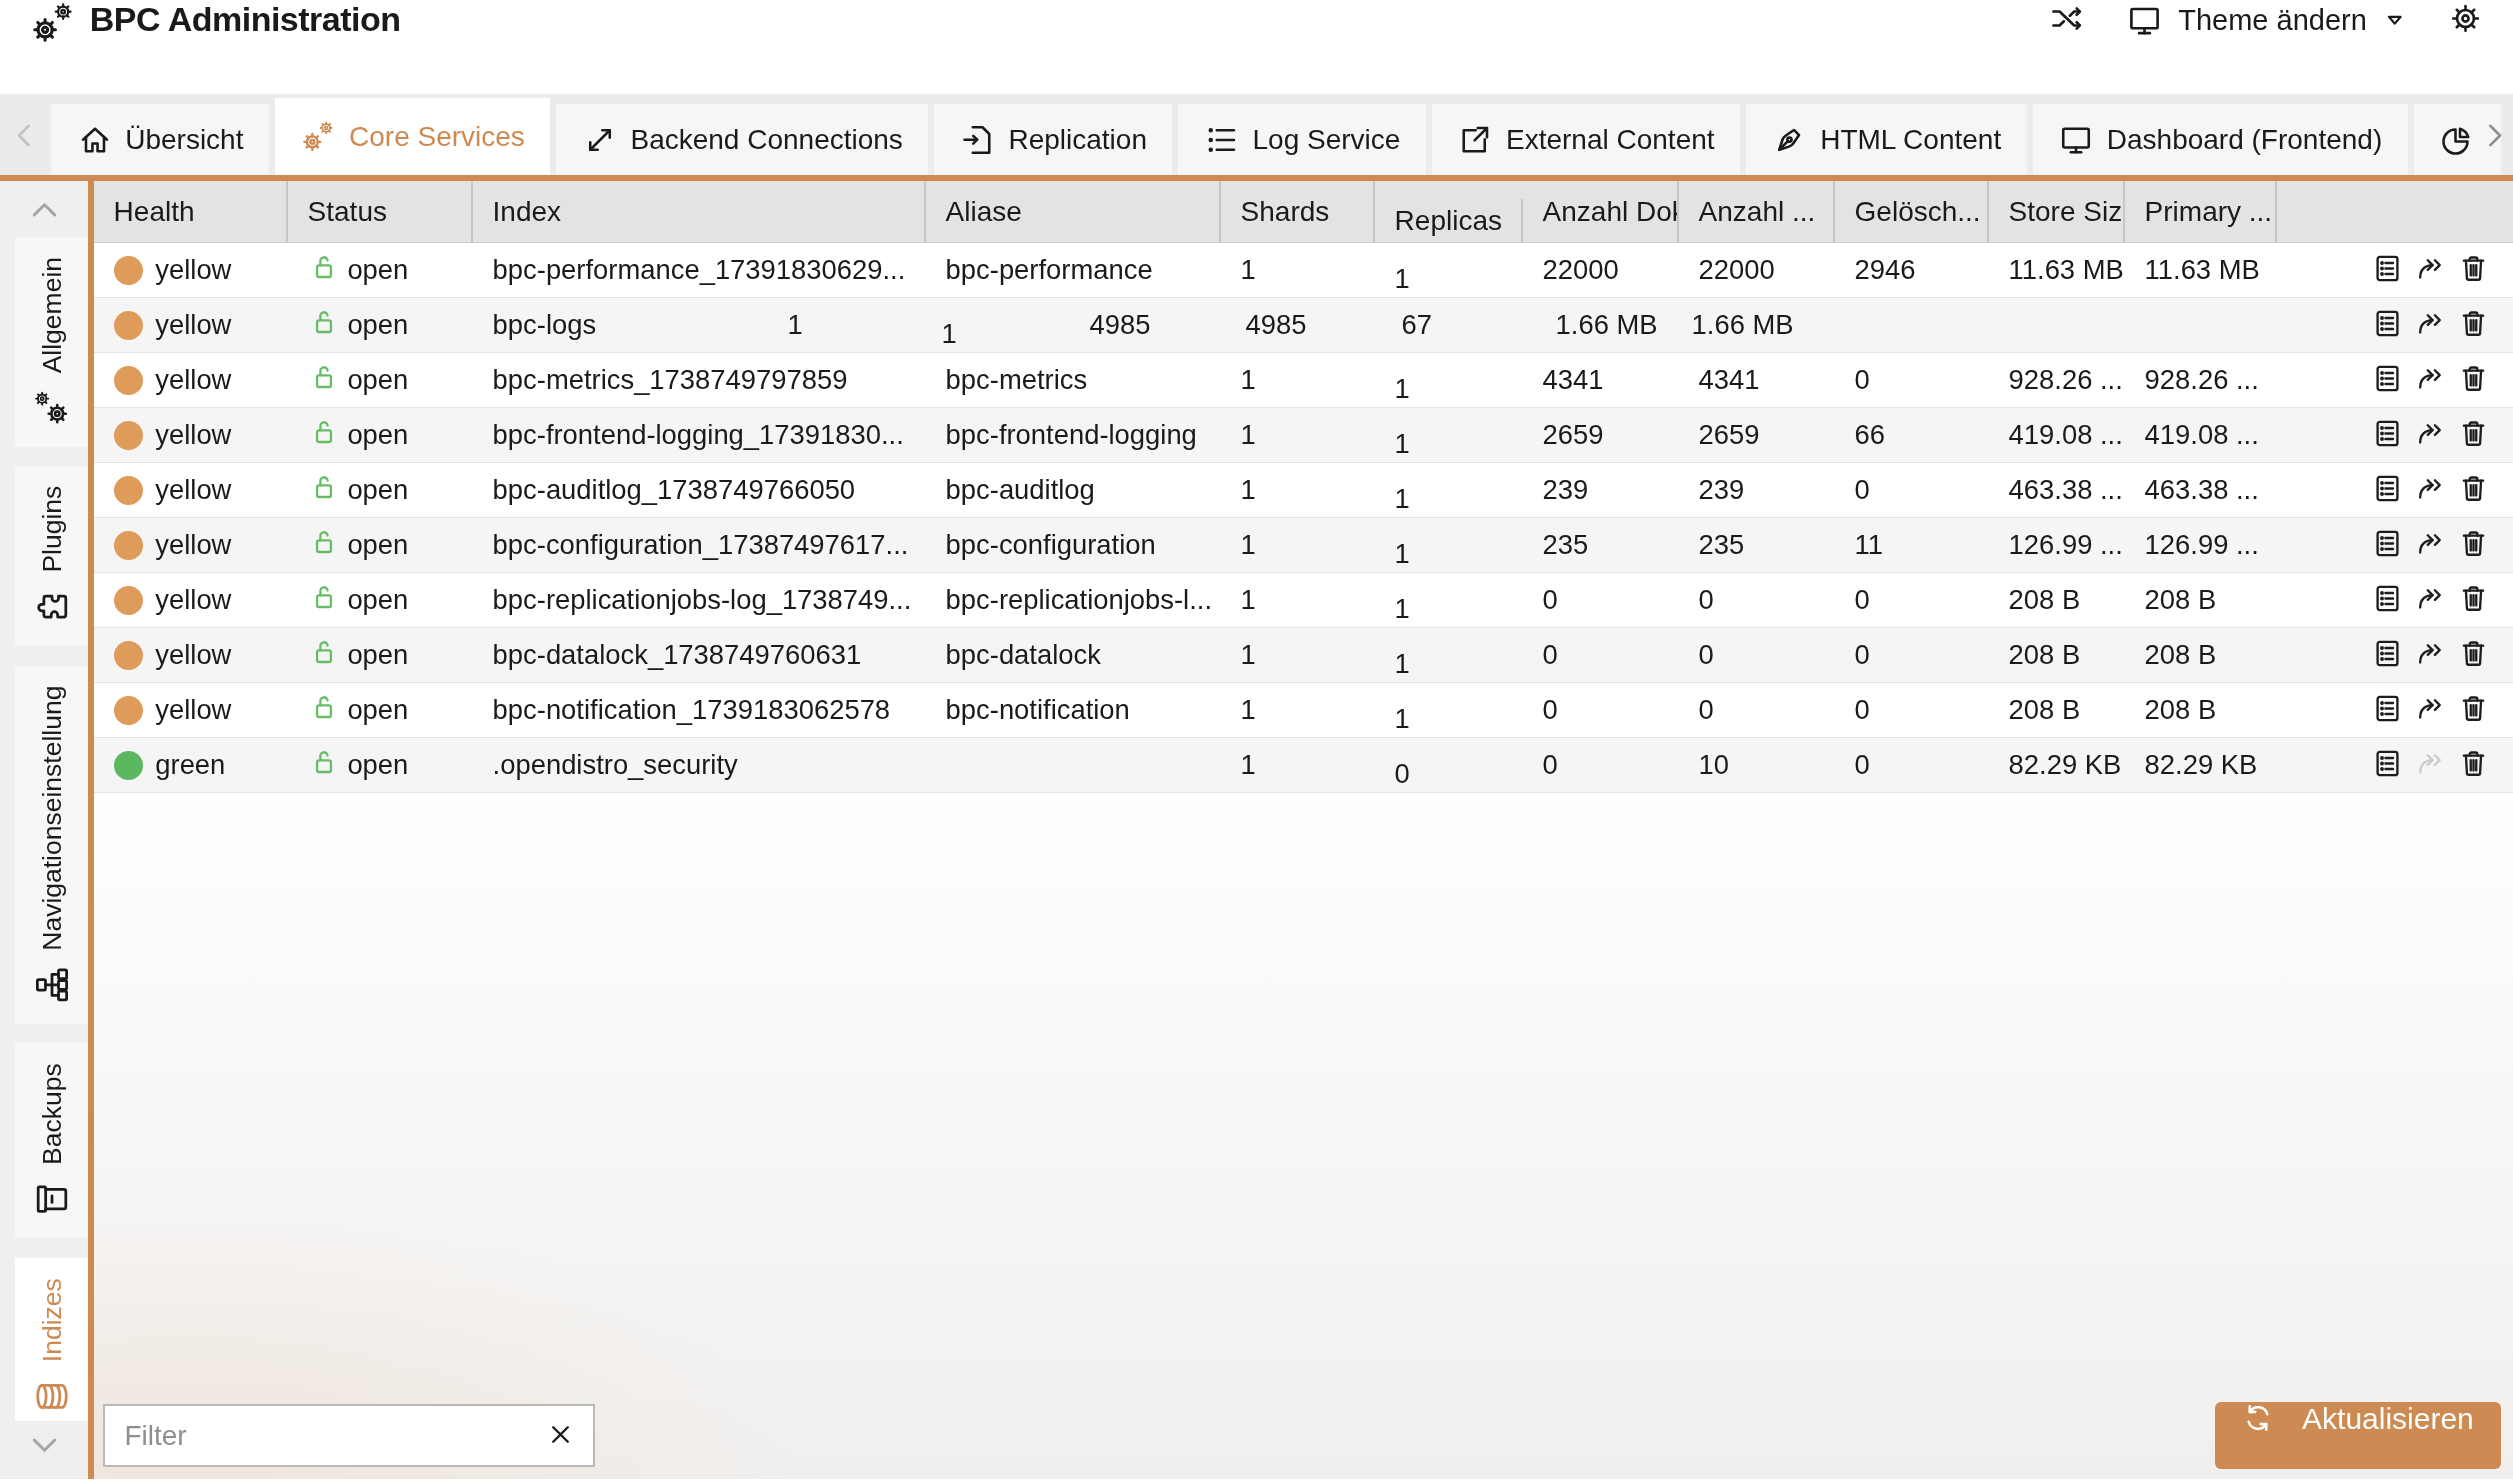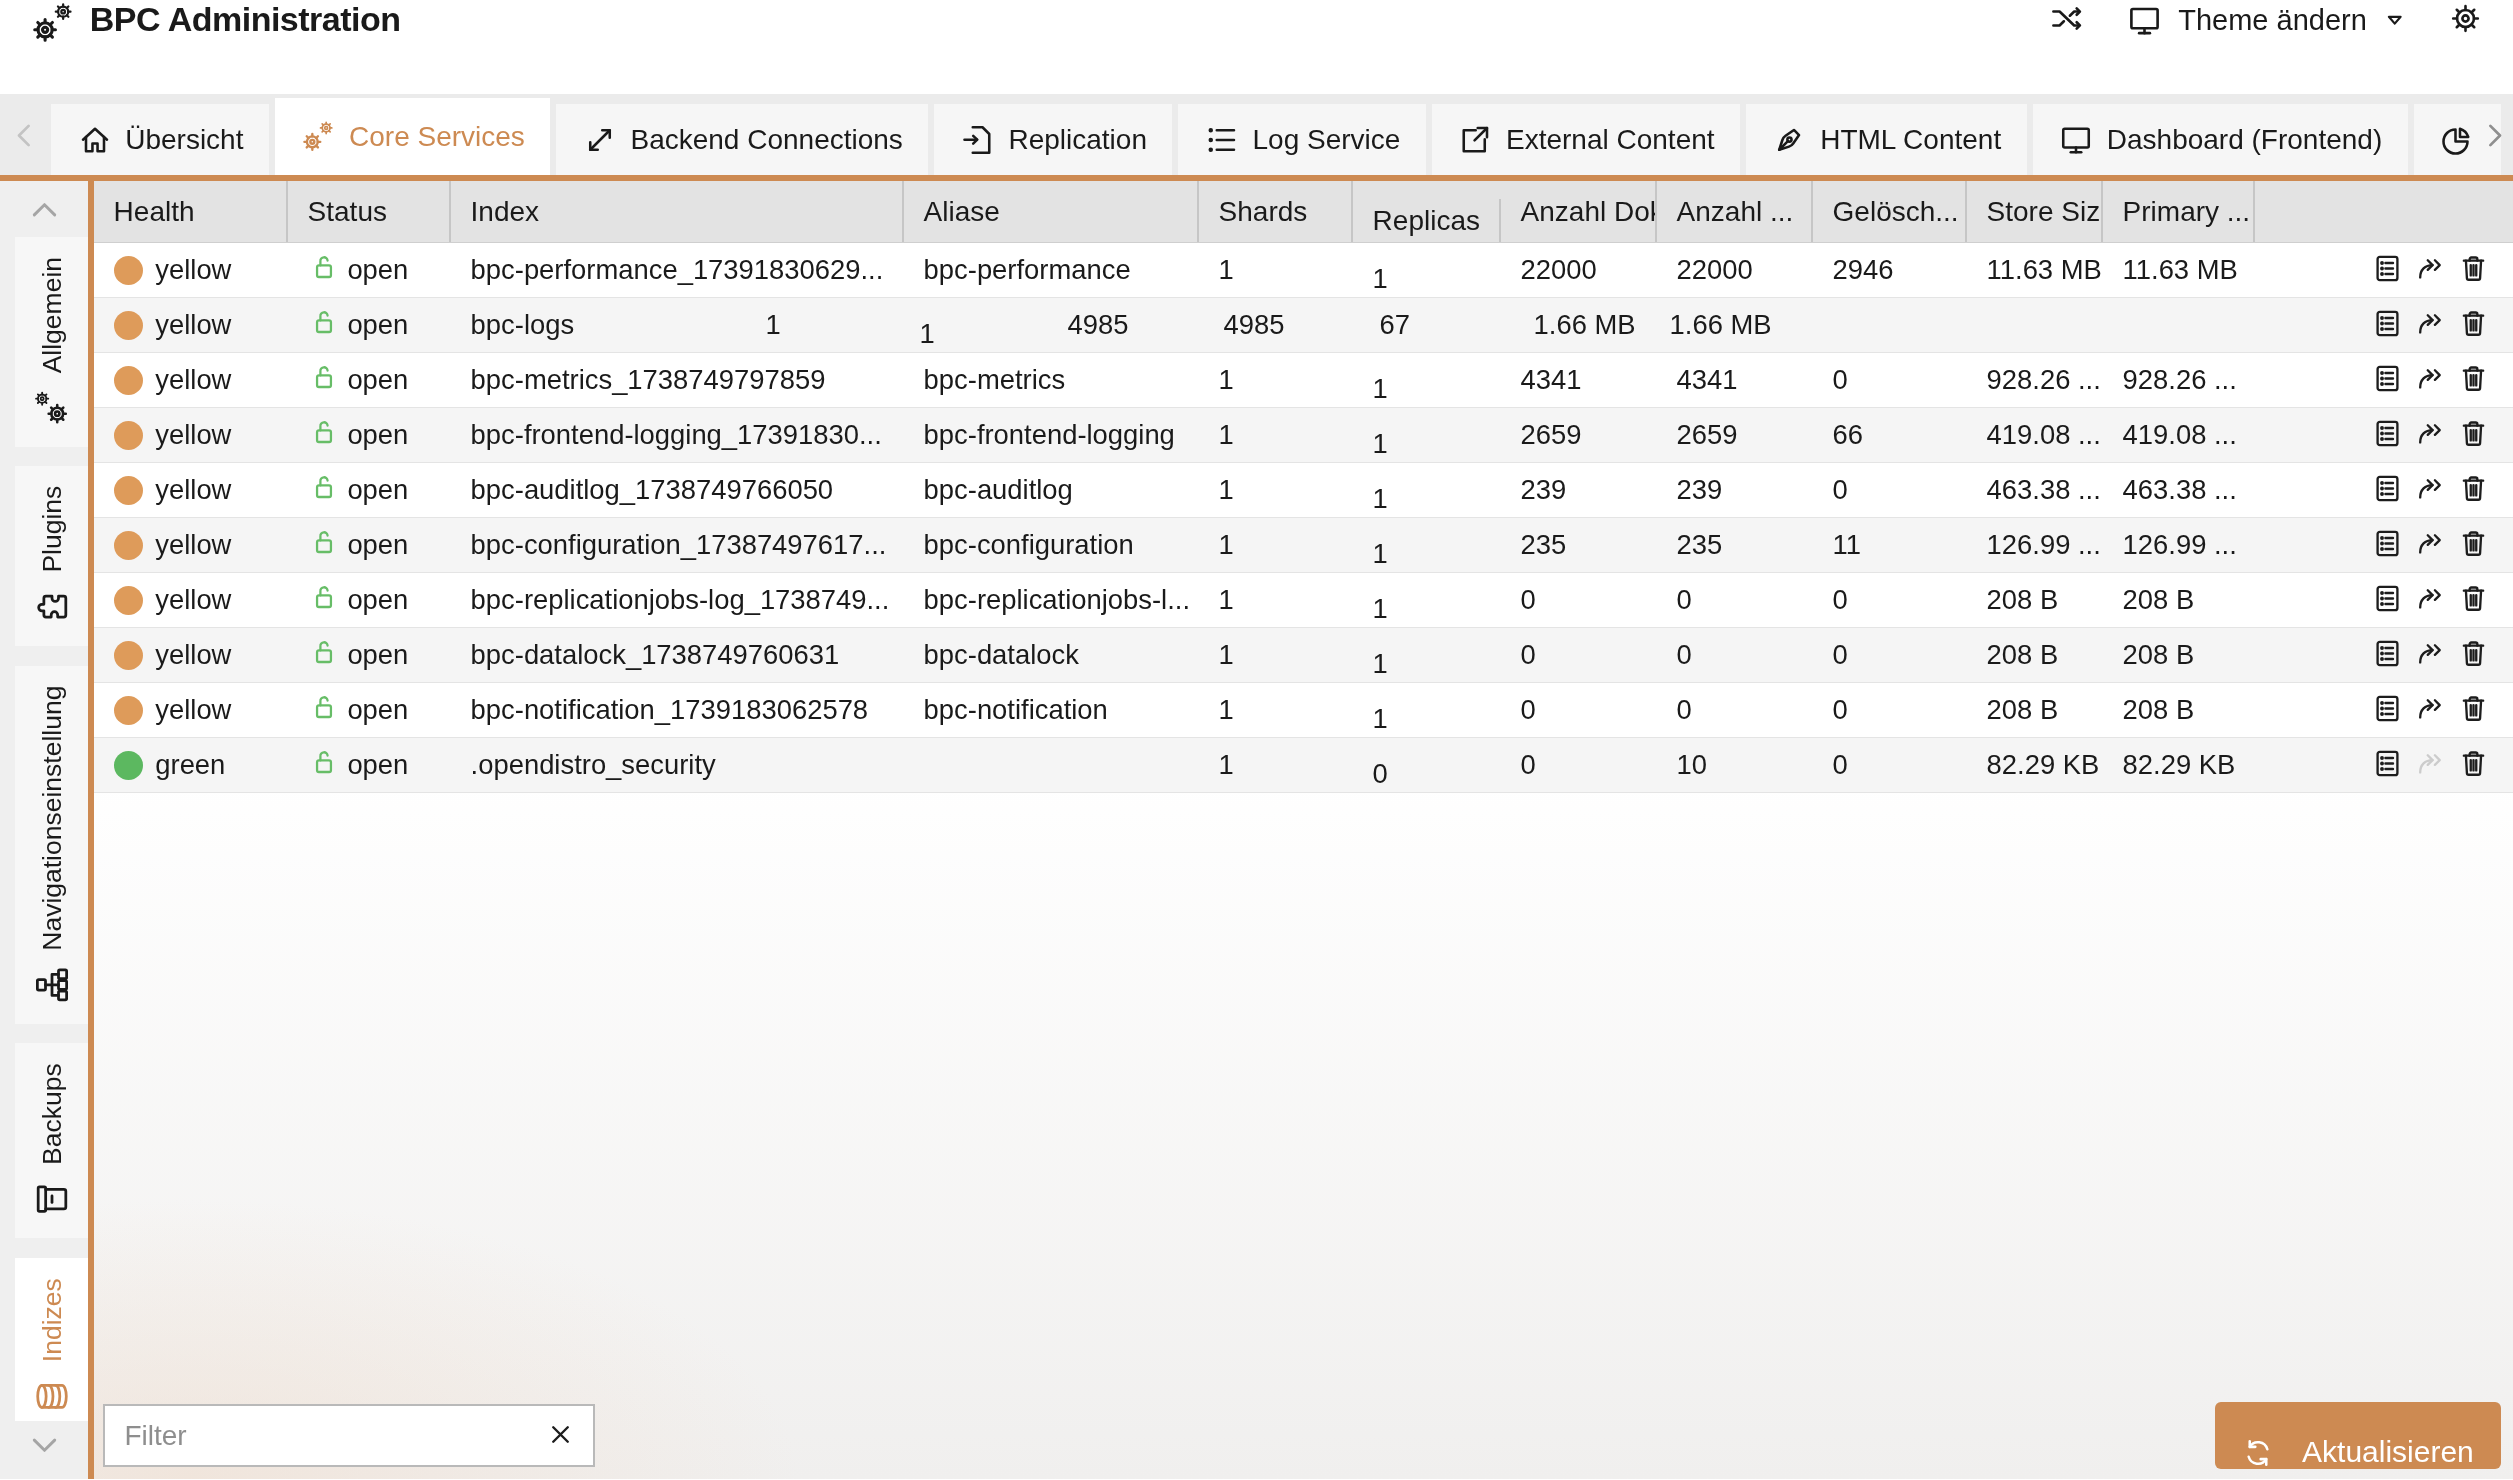--- a/index.html
+++ b/index.html
@@ -52,38 +52,38 @@
       radial-gradient(980px 451px at 4% 100%, rgba(240,221,205,.55), rgba(240,221,205,0) 62%),
       linear-gradient(180deg,#ffffff 45%,#f0efee 100%);}
 
   
   .thead{display:flex;height:61px;background:#e3e3e3;border-bottom:1px solid #cfcfcf;font-size:28px;}
   .th{display:flex;align-items:center;padding-left:19.6px;border-right:2px solid #c6c6c6;box-sizing:border-box;overflow:hidden;white-space:nowrap;flex:0 0 auto;}
   .th:last-child{border-right:none;}
   .row{display:flex;height:54px;align-items:stretch;font-size:27.4px;border-bottom:1px solid #e4e4e4;background:#fff;}
   .row:nth-child(even){background:#f5f5f5;}
   .td{display:flex;align-items:center;padding-left:19.6px;box-sizing:border-box;overflow:hidden;white-space:nowrap;flex:0 0 auto;}
-  .col-health{width:194px;}.col-status{width:163px;align-items:center;}.col-index{width:453px;}.col-alias{width:295px;}
+  .col-health{width:194px;}.col-status{width:185px;align-items:center;}.col-index{width:453px;}.col-alias{width:295px;}
   .col-shards{width:154px;}.col-replicas{width:148px;margin-top:18px;}.col-docs{width:156px;}.col-docs2{width:156px;}
   .col-deleted{width:154px;}.col-store{width:136px;}.col-primary{width:152px;}
   .col-actions{flex:1 1 auto;display:flex;justify-content:flex-end;padding-right:23.5px;gap:9.8px;align-items:center;}
   .dot{width:29px;height:29px;border-radius:50%;margin-right:12.7px;flex:0 0 auto;}
   .lock .icon svg{width:32px;height:32px;}
   .td.col-status{gap:7.8px;}
   .abtn{background:none;border:none;padding:0;cursor:pointer;color:#1d1d1d;}
   .abtn svg{width:33px;height:33px;}
   .abtn.disabled{color:#cccccc;cursor:default;}
 
   
   .filter-box{position:absolute;left:8.8px;bottom:11.8px;width:492px;height:63px;background:#fff;border:2px solid #b9b9b9;box-sizing:border-box;display:flex;align-items:center;padding:0 17.6px;}
   .filter-box input{flex:1;border:none;outline:none;font-size:28px;font-family:inherit;color:#333;background:transparent;min-width:0;}
   .filter-box input::placeholder{color:#8e8e8e;}
   .clear-btn{background:none;border:none;padding:0;color:#1d1d1d;cursor:pointer;}
   .clear-btn svg{width:29px;height:29px;}
-  .refresh-btn{position:absolute;right:11.8px;bottom:9.8px;height:67px;display:flex;align-items:flex-end;gap:28px;padding:0 27.4px;background:#cd8a52;color:#fff;border:none;border-radius:5.9px;font-size:30px;font-family:inherit;cursor:pointer;}
+  .refresh-btn{position:absolute;right:11.8px;bottom:9.8px;height:67px;display:flex;align-items:flex-start;gap:28px;padding:0 27.4px;background:#cd8a52;color:#fff;border:none;border-radius:5.9px;font-size:30px;font-family:inherit;cursor:pointer;}
   .refresh-btn svg{width:32px;height:32px;}
 </style>
 </head>
 <body>
 
 <header class="app-header">
   <span class="logo"><span class="icon">
         <svg viewBox="0 0 24 24" fill="none" stroke="currentColor" stroke-width="2.4" stroke-linecap="round" stroke-linejoin="round">
           <g transform="translate(0.3,7.3) scale(0.66)">
             <circle cx="12" cy="12" r="5.5"></circle>

